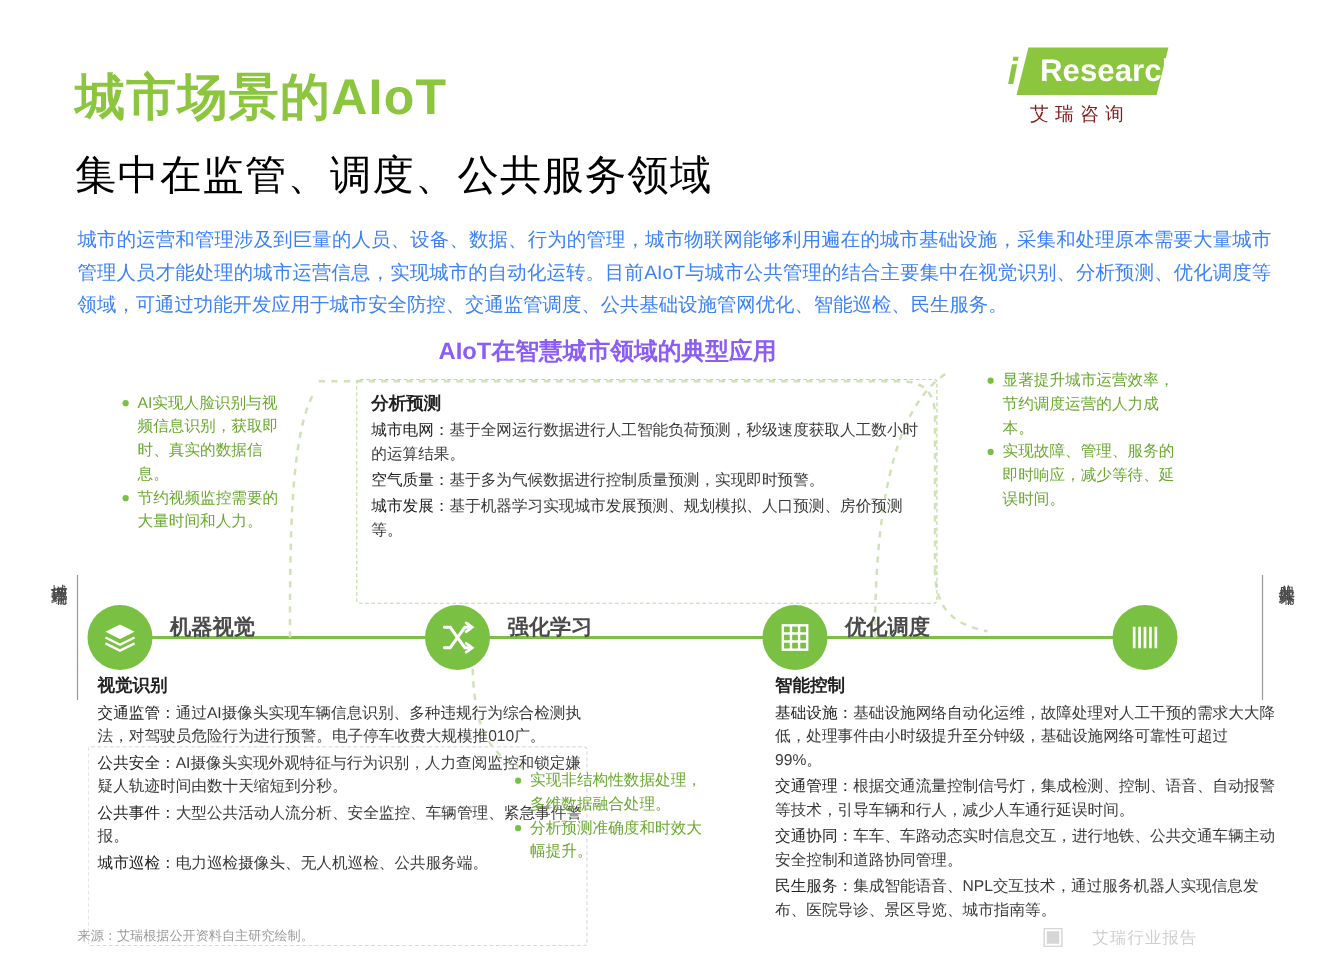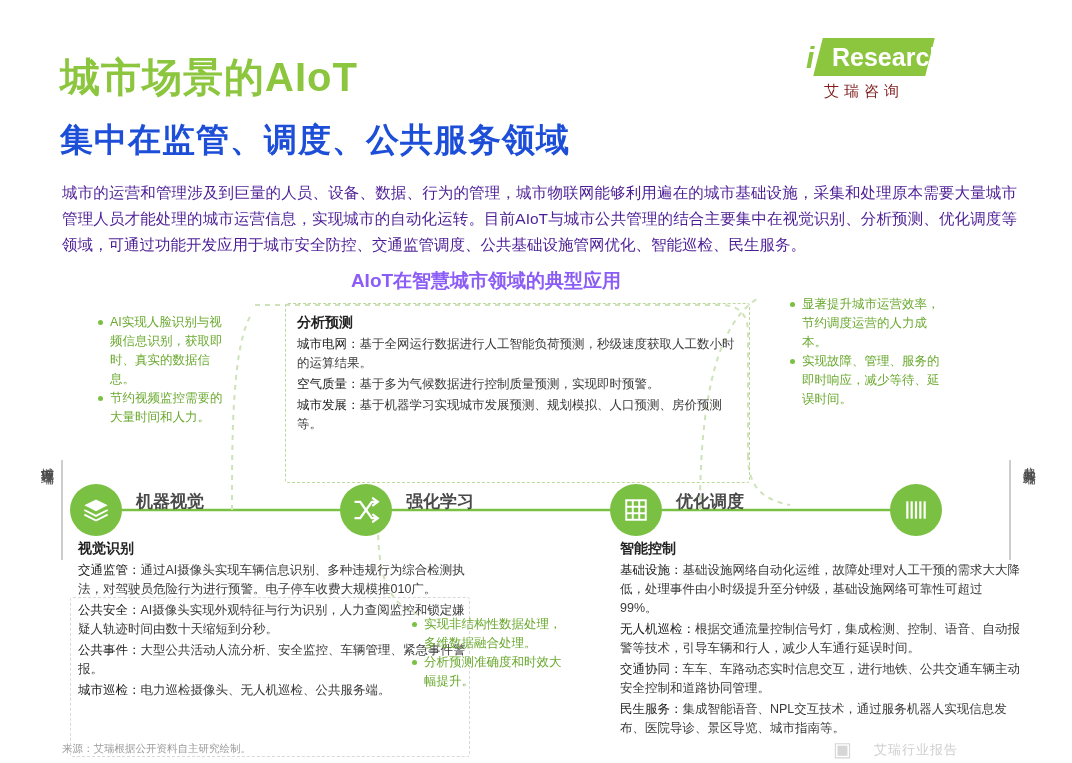--- a/index.html
+++ b/index.html
@@ -15,21 +15,21 @@
   .page { position:relative; width:972px; height:763px; }
 
   
   .title-main {
     position:absolute; left:60px; top:50px;
     font-size:40px; font-weight:bold; color:#8cc63e;
     letter-spacing:1px;
   }
   .title-sub {
     position:absolute; left:60px; top:118px;
-    font-size:33px; color:#1d4ed8; font-weight:bold;
+    font-size:33px; color:#000000; font-weight:normal;
     letter-spacing:1px;
   }
   .logo {
     position:absolute; right:42px; top:38px;
     width:130px; height:62px;
   }
   .logo-badge {
     position:relative; width:130px; height:42px;
   }
   .logo-badge .slab {
@@ -48,21 +48,21 @@
     letter-spacing:0px;
   }
   .logo-cn {
     position:absolute; left:24px; top:44px;
     font-size:15px; color:#7f1d1d; letter-spacing:5px;
   }
 
   
   .intro {
     position:absolute; left:62px; top:180px; width:955px;
-    font-size:15.5px; line-height:26px; color:#4c1d95;
+    font-size:15.5px; line-height:26px; color:#3b82f6;
     text-align:justify;
   }
 
   
   .diagram-title {
     position:absolute; left:0; right:0; top:268px;
     text-align:center;
     font-size:19px; font-weight:bold; color:#8b5cf6;
   }
 
@@ -252,21 +252,21 @@
       <div class="bullet-line">实现非结构性数据处理，多维数据融合处理。</div>
       <div class="bullet-line">分析预测准确度和时效大幅提升。</div>
     </div>
 
     <div class="block" style="left:620px; top:254px; width:400px;">
       <div class="block-title">智能控制</div>
       <div class="row">
         <span class="hd">基础设施：</span><span>基础设施网络自动化运维，故障处理对人工干预的需求大大降低，处理事件由小时级提升至分钟级，基础设施网络可靠性可超过99%。</span>
       </div>
       <div class="row">
-        <span class="hd">无人机巡检：</span><span>根据交通流量控制信号灯，集成检测、控制、语音、自动报警等技术，引导车辆和行人，减少人车通行延误时间。</span>
+        <span class="hd">交通管理：</span><span>根据交通流量控制信号灯，集成检测、控制、语音、自动报警等技术，引导车辆和行人，减少人车通行延误时间。</span>
       </div>
       <div class="row">
         <span class="hd">交通协同：</span><span>车车、车路动态实时信息交互，进行地铁、公共交通车辆主动安全控制和道路协同管理。</span>
       </div>
       <div class="row">
         <span class="hd">民生服务：</span><span>集成智能语音、NPL交互技术，通过服务机器人实现信息发布、医院导诊、景区导览、城市指南等。</span>
       </div>
     </div>
 
   </div>

